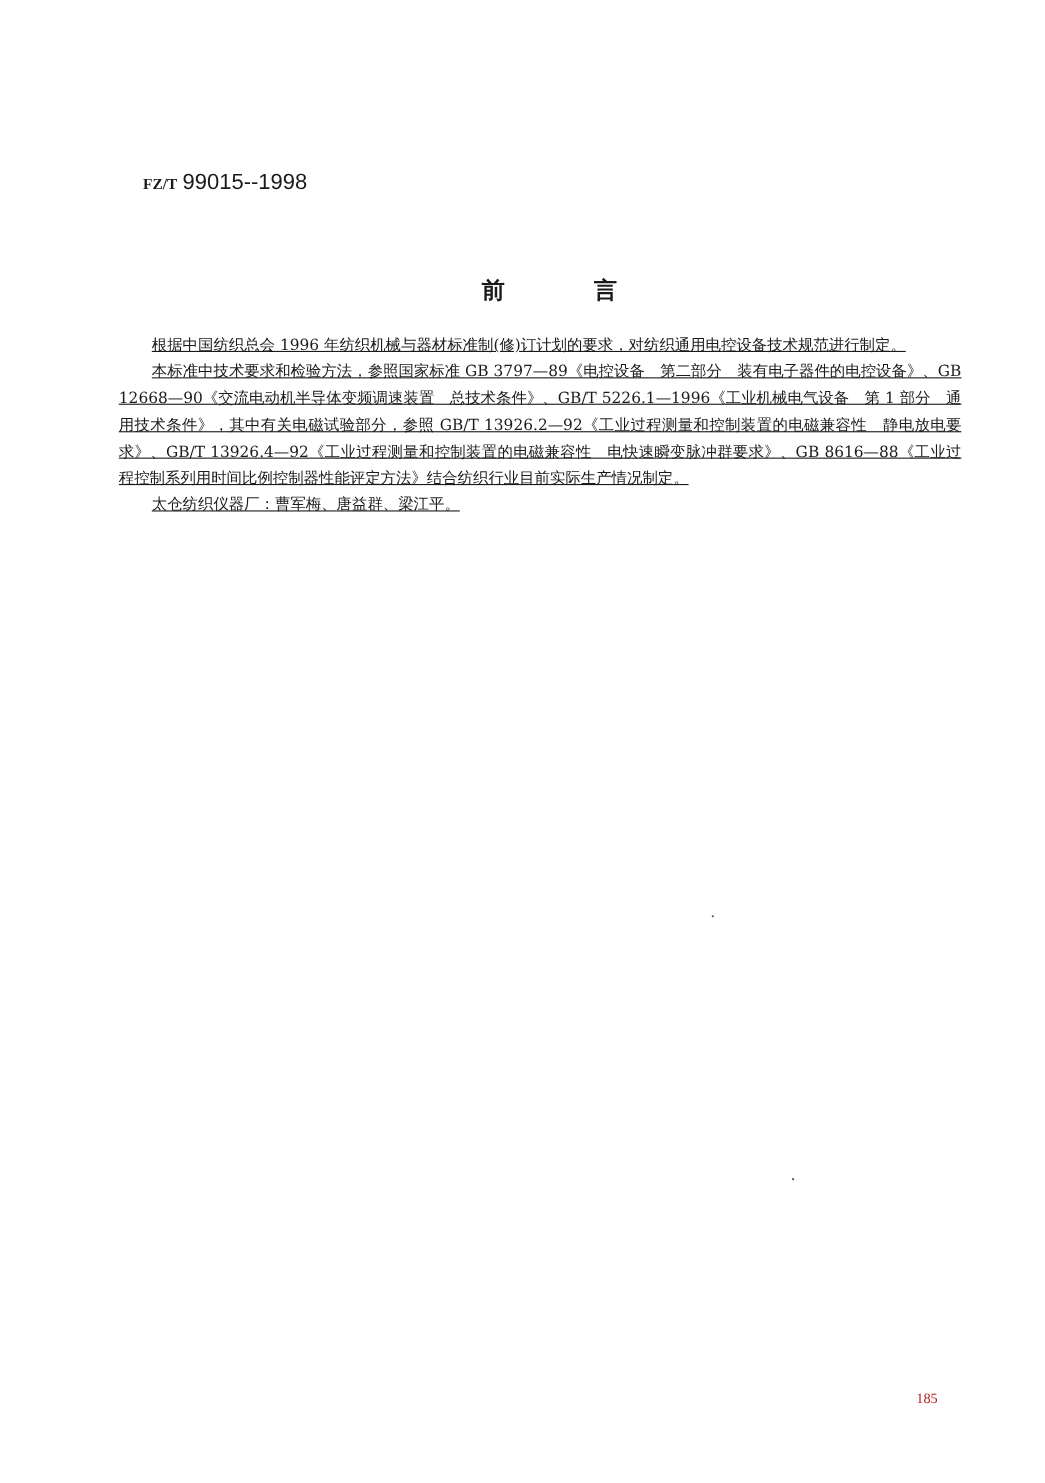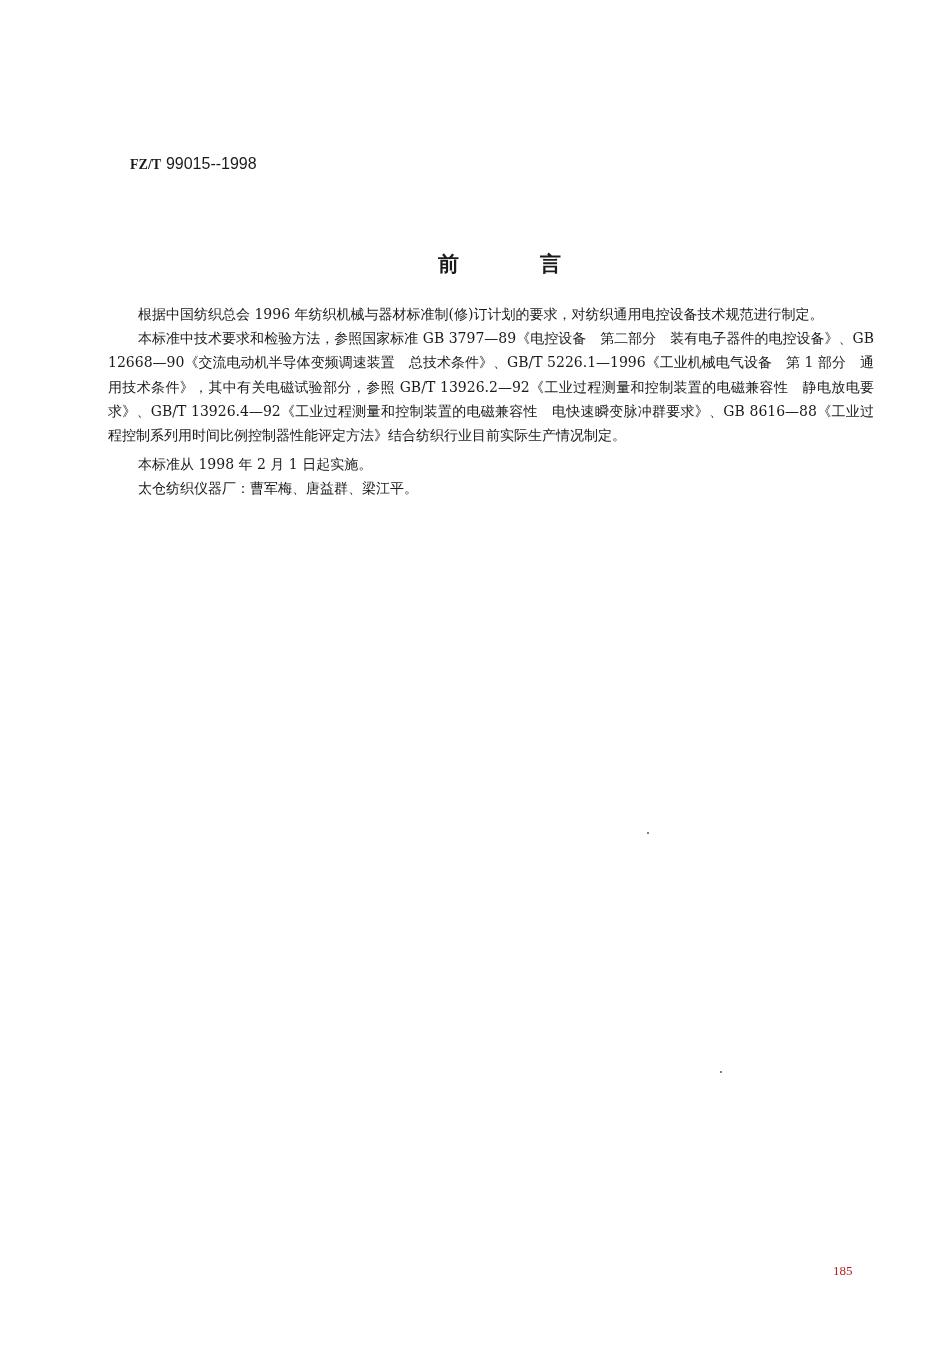--- a/index.html
+++ b/index.html
@@ -22,21 +22,21 @@
       font-size: 15px;
       letter-spacing: 0px;
     }
     .std-code .prefix {
       font-family: "Liberation Serif", serif;
       font-weight: bold;
       font-size: 14px;
     }
     .std-code .num {
       font-family: "Liberation Sans", sans-serif;
-      font-size: 16px;
+      font-size: 20px;
       text-align: right;
     }
     .title {
       position: absolute;
       top: 250px;
       left: 0;
       width: 950px;
       text-align: center;
       font-family: "DejaVu Sans", sans-serif;
       font-weight: bold;
@@ -47,20 +47,21 @@
     .title .ch2 { position: absolute; left: 540px; }
     .body-text {
       position: absolute;
       left: 108px;
       top: 302px;
       width: 766px;
       font-size: 14px;
       line-height: 24.2px;
       text-align: justify;
       font-family: "DejaVu Serif", serif;
+      text-decoration: underline;
     }
     .body-text p {
       margin: 0;
       text-indent: 30px;
     }
     .body-text p.gap { margin-top: 5px; }
     .page-number {
       position: absolute;
       left: 833px;
       top: 1263px;
@@ -85,20 +86,19 @@
 </div>
 
 <div class="title">
   <span class="ch1">前</span>
   <span class="ch2">言</span>
 </div>
 
 <div class="body-text">
   <p>根据中国纺织总会 1996 年纺织机械与器材标准制(修)订计划的要求，对纺织通用电控设备技术规范进行制定。</p>
   <p>本标准中技术要求和检验方法，参照国家标准 GB 3797—89《电控设备　第二部分　装有电子器件的电控设备》、GB 12668—90《交流电动机半导体变频调速装置　总技术条件》、GB/T 5226.1—1996《工业机械电气设备　第 1 部分　通用技术条件》，其中有关电磁试验部分，参照 GB/T 13926.2—92《工业过程测量和控制装置的电磁兼容性　静电放电要求》、GB/T 13926.4—92《工业过程测量和控制装置的电磁兼容性　电快速瞬变脉冲群要求》、GB 8616—88《工业过程控制系列用时间比例控制器性能评定方法》结合纺织行业目前实际生产情况制定。</p>
-  <p class="gap">本标准从 1998 年 2 月 1 日起实施。</p>
   <p>太仓纺织仪器厂：曹军梅、唐益群、梁江平。</p>
 </div>
 
 <div class="speck" style="left:647px; top:832px;"></div>
 <div class="speck" style="left:720px; top:1071px;"></div>
 
 <div class="page-number">185</div>
 
 </body></html>

